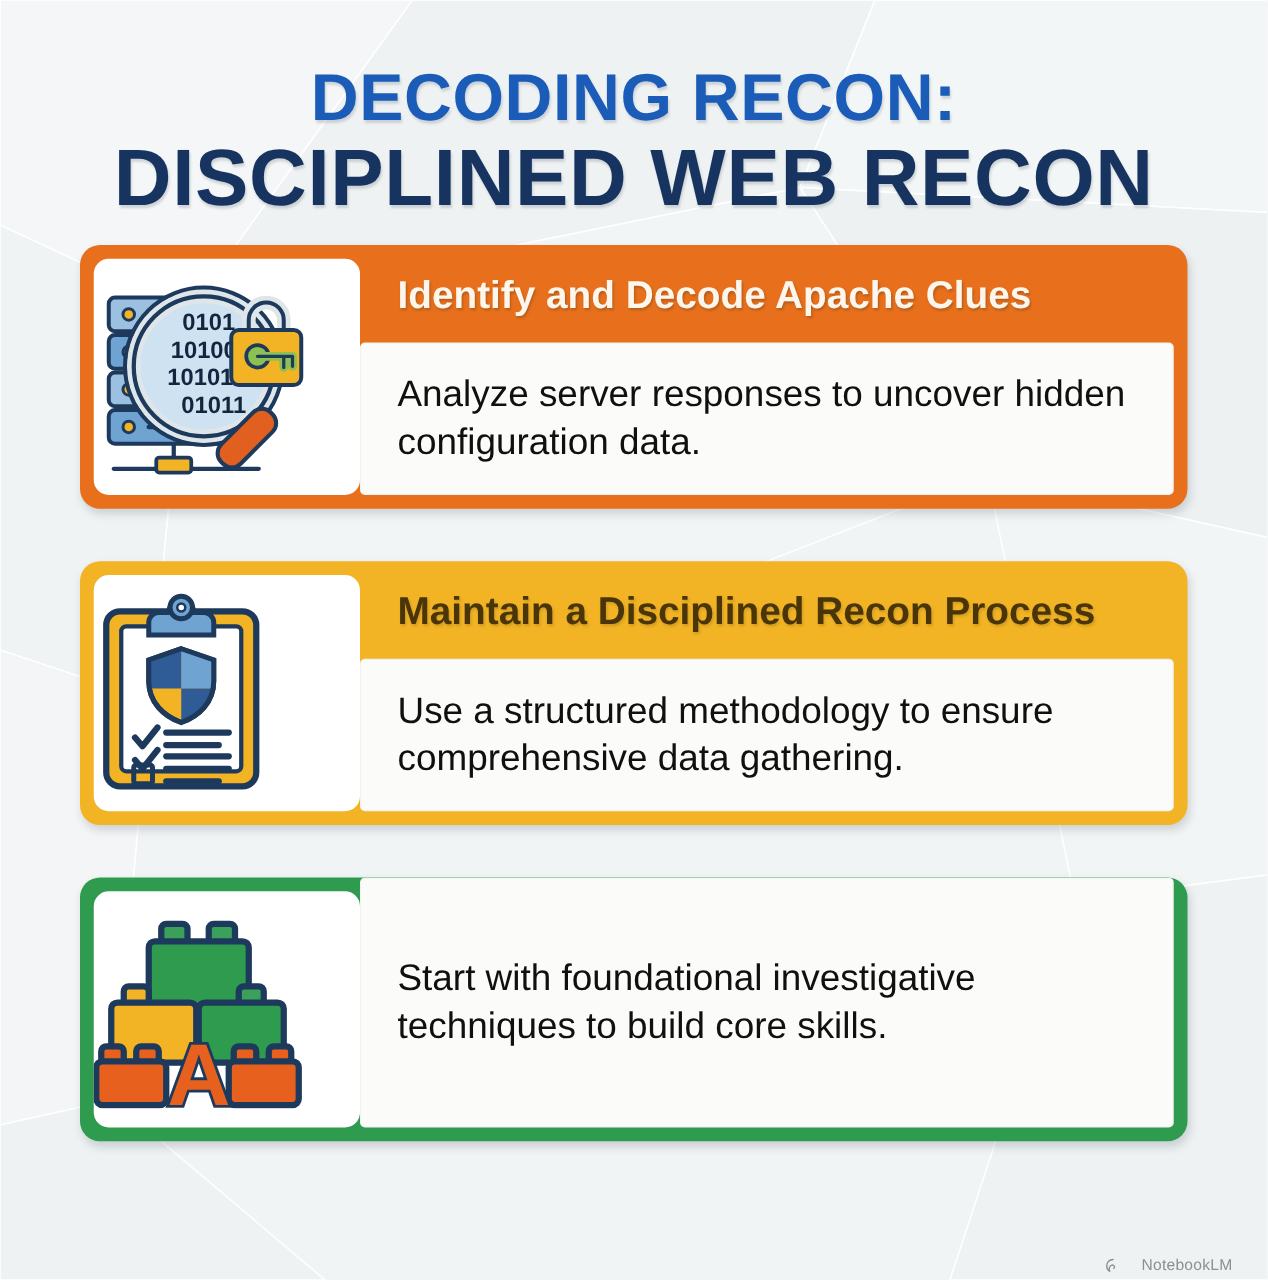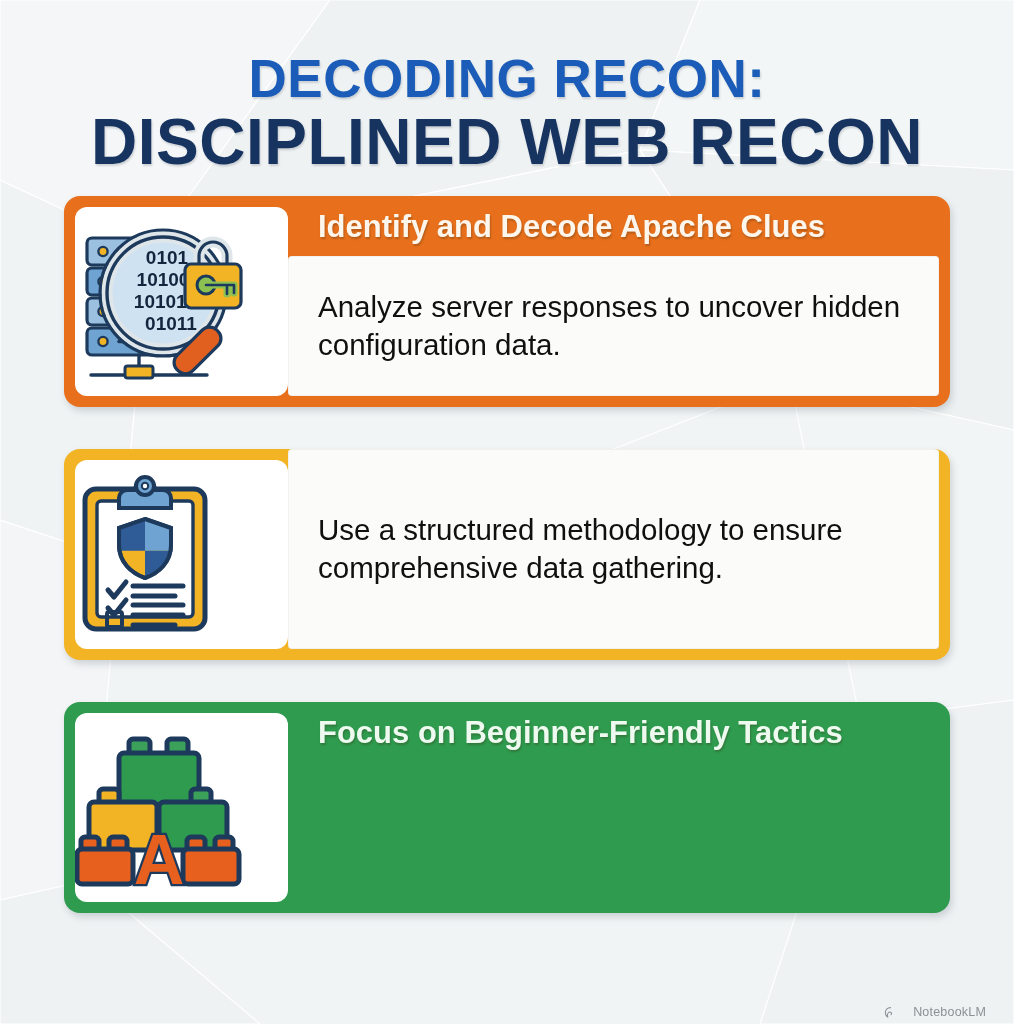--- a/index.html
+++ b/index.html
@@ -96,21 +96,21 @@
   }
   .icon-pane svg { display: block; }
 
   .card-body {
     flex: 1 1 auto;
     display: flex;
     flex-direction: column;
     min-width: 0;
   }
   .card-header {
-    height: 60px;
+    height: 78px;
     display: flex;
     align-items: center;
     padding-left: 30px;
     padding-right: 16px;
     box-sizing: border-box;
   }
   .card-header-text {
     font-size: 31px;
     font-weight: bold;
     line-height: 1.0;
@@ -273,20 +273,23 @@
 
           <rect x="32" y="140" width="15" height="15" rx="2" fill="none" stroke="#1d3a5c" stroke-width="4"></rect>
           <g stroke="#1d3a5c" stroke-width="5" stroke-linecap="round">
             <line x1="58" y1="143" x2="108" y2="143"></line>
             <line x1="58" y1="153" x2="100" y2="153"></line>
           </g>
         </svg>
       </div>
 
       <div class="card-body">
+        <div class="card-header">
+          <span class="card-header-text">Maintain a Disciplined Recon Process</span>
+        </div>
         <div class="card-desc">
           <span class="card-desc-text">Use a structured methodology to ensure comprehensive data gathering.</span>
         </div>
       </div>
     </div>
 
     <div class="card accent-green">
 
       <div class="icon-pane">
         <svg width="168" height="158" viewBox="0 0 168 158">
@@ -314,22 +317,22 @@
             <rect x="140" y="108" width="18" height="14" rx="4" fill="#e8601e"></rect>
 
             <rect x="108" y="120" width="56" height="35" rx="5" fill="#e8601e"></rect>
           </g>
 
           <text x="84" y="155" font-family="'Liberation Sans', sans-serif" font-size="70" font-weight="bold" text-anchor="middle" fill="#e8601e" stroke="#1d3a5c" stroke-width="4.5" paint-order="stroke fill">A</text>
         </svg>
       </div>
 
       <div class="card-body">
-        <div class="card-header">
-          <span class="card-header-text">Focus on Beginner-Friendly Tactics</span>
+        <div class="card-desc">
+          <span class="card-desc-text">Start with foundational investigative techniques to build core skills.</span>
         </div>
       </div>
     </div>
 
   </div>
 
   <div class="watermark">
     <svg width="13" height="13" viewBox="0 0 24 24">
       <path d="M12 3 C6 3 2.5 7.5 2.5 12.5 C2.5 16 4.5 19 7 20.5 C6 18 6 15 7.5 13
                C9 11 11.5 10.5 13 12 C14.2 13.2 14 15 13 16" fill="none" stroke="#8b9094" stroke-width="2" stroke-linecap="round" stroke-linejoin="round"></path>

